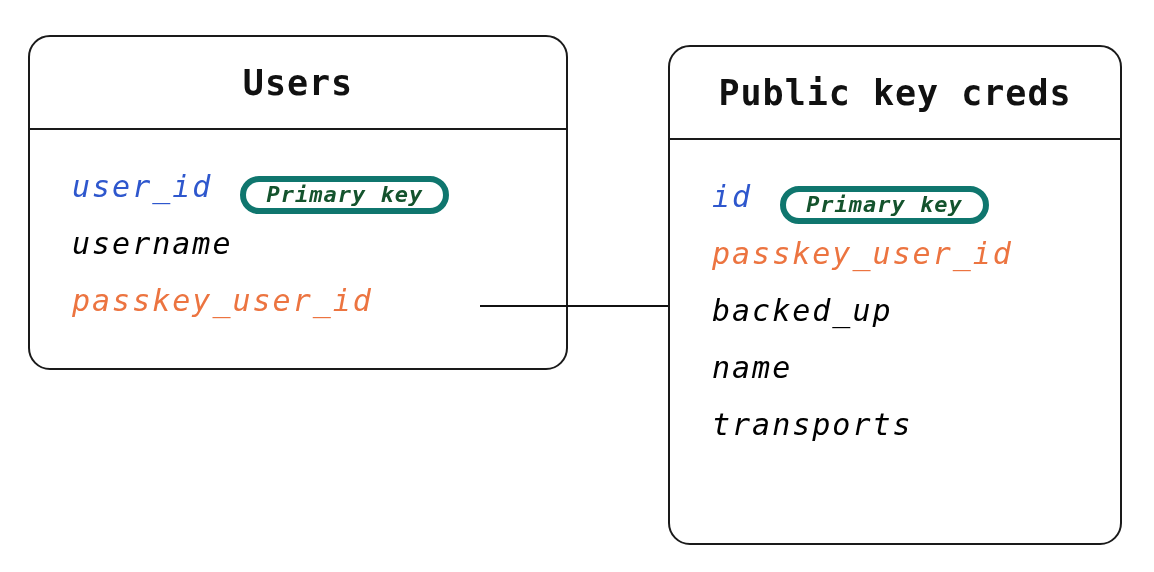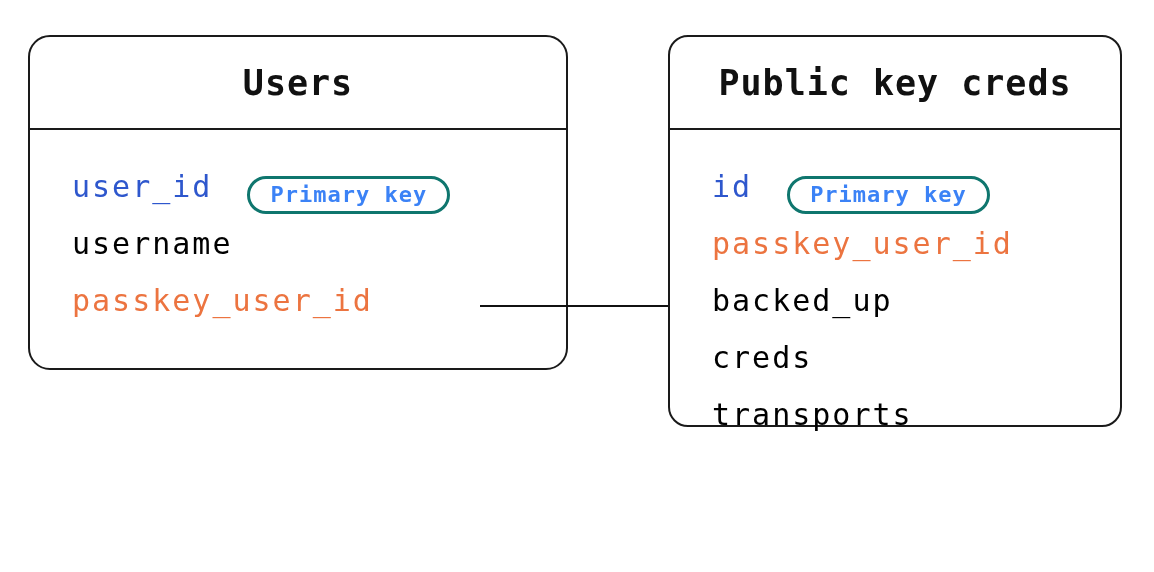--- a/index.html
+++ b/index.html
@@ -27,24 +27,23 @@
 
   #users-box {
     left: 28px;
     top: 35px;
     width: 540px;
     height: 335px;
   }
 
   #creds-box {
     left: 668px;
-    top: 35px;
+    top: 45px;
     width: 454px;
-    height: 392px;
-    border-radius: 20px;
+    height: 500px;
   }
 
   .table-header {
     height: 93px;
     border-bottom: 2px solid #1a1a1a;
     display: flex;
     align-items: center;
     justify-content: center;
     font-weight: bold;
     font-size: 35px;
@@ -56,38 +55,39 @@
   .table-body {
     padding: 28px 0 0 42px;
     display: flex;
     flex-direction: column;
   }
 
   .field-row {
     height: 57px;
     display: flex;
     align-items: center;
-    gap: 35px;
+    gap: 28px;
     font-size: 30px;
     letter-spacing: 2px;
     white-space: nowrap;
+    font-style: italic;
   }
 
   .field-blue   { color: #2e57cd; }
   .field-black  { color: #000000; }
   .field-orange { color: #ec7440; }
 
   .pk-badge {
     display: inline-flex;
     align-items: center;
     height: 38px;
     padding: 0 20px;
-    border: 3px solid #0f766e;
+    border: 6px solid #0f766e;
     border-radius: 19px;
-    color: #3b82f6;
+    color: #14532d;
     font-weight: bold;
     font-size: 22px;
     letter-spacing: 1px;
     margin-top: 16px;
   }
 
   .connector {
     position: absolute;
     left: 480px;
     top: 305px;
@@ -126,21 +126,21 @@
         <span class="field-blue">id</span>
         <span class="pk-badge">Primary key</span>
       </div>
       <div class="field-row">
         <span class="field-orange">passkey_user_id</span>
       </div>
       <div class="field-row">
         <span class="field-black">backed_up</span>
       </div>
       <div class="field-row">
-        <span class="field-black">creds</span>
+        <span class="field-black">name</span>
       </div>
       <div class="field-row">
         <span class="field-black">transports</span>
       </div>
     </div>
   </div>
 
 </div>
 
 </body></html>

